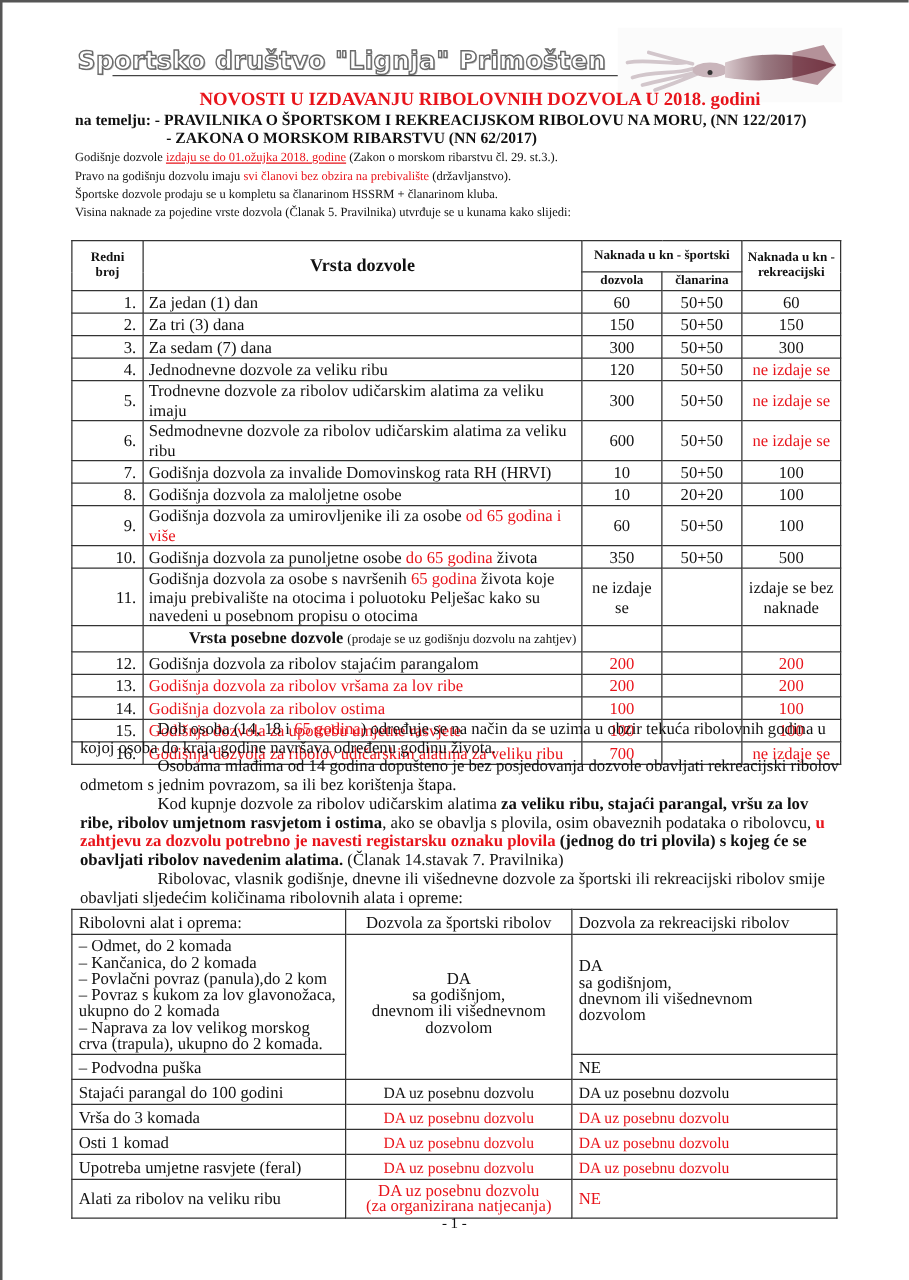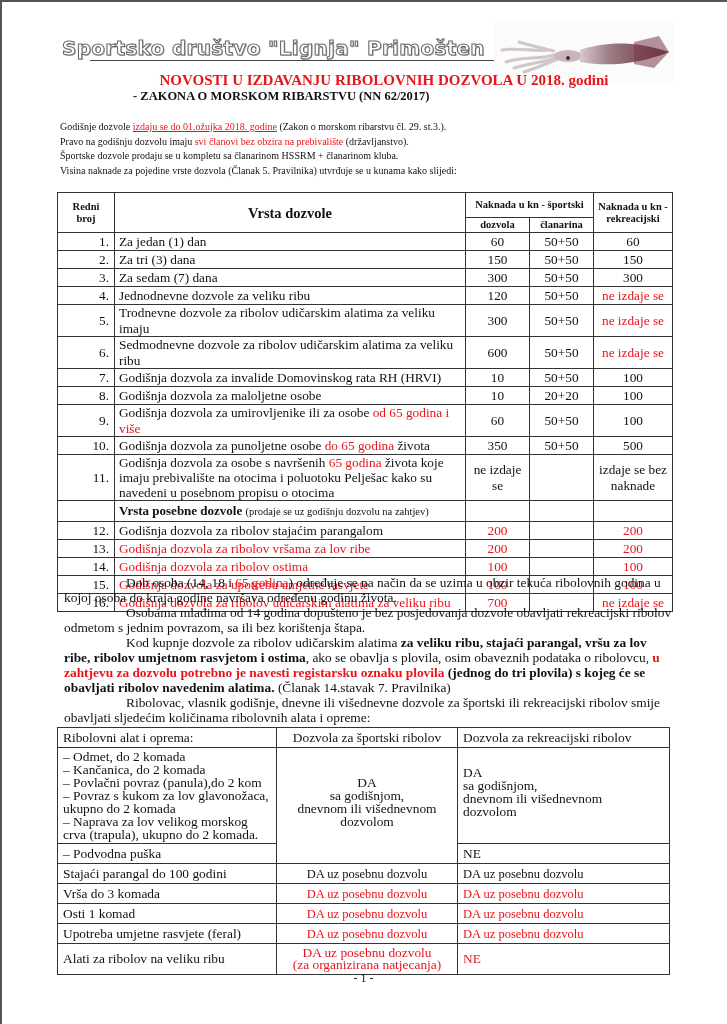--- a/index.html
+++ b/index.html
@@ -103,20 +103,24 @@
     <ellipse cx="74" cy="34" rx="14" ry="6" fill="#c9b5bb"></ellipse>
     <circle cx="74" cy="36" r="2" fill="#333"></circle>
     <path d="M86 28 C 110 20, 140 18, 175 30 C 140 44, 110 44, 86 40 Z" fill="url(#sq)"></path>
     <path d="M140 20 L 165 14 L 175 30 L 160 46 L 140 42" fill="#7a3a48" opacity="0.55"></path>
   </svg>
 </div>
 
 <div class="title-block">
   <p class="main-title">NOVOSTI U IZDAVANJU RIBOLOVNIH DOZVOLA U 2018. godini</p>
   <p class="basis">
+    <span>na temelju:</span>
+    <span>- PRAVILNIKA O ŠPORTSKOM I REKREACIJSKOM RIBOLOVU NA MORU, (NN 122/2017)</span>
+  </p>
+  <p class="basis">
     <span class="indent">- ZAKONA O MORSKOM RIBARSTVU (NN 62/2017)</span>
   </p>
 </div>
 
 <div class="intro">
   <p><span>Godišnje dozvole </span><span class="red u">izdaju se do 01.ožujka 2018. godine</span><span> (Zakon o morskom ribarstvu čl. 29. st.3.).</span></p>
   <p><span>Pravo na godišnju dozvolu imaju </span><span class="red">svi članovi bez obzira na prebivalište</span><span> (državljanstvo).</span></p>
   <p>Športske dozvole prodaju se u kompletu sa članarinom HSSRM + članarinom kluba.</p>
   <p>Visina naknade za pojedine vrste dozvola (Članak 5. Pravilnika) utvrđuje se u kunama kako slijedi:</p>
 </div>
@@ -207,21 +211,21 @@
       </tr>
       <tr class="row">
         <td class="num" style="vertical-align: middle;">11.</td>
         <td style="line-height: 15px;"><span>Godišnja dozvola za osobe s navršenih </span><span class="red">65 godina</span><span> života koje imaju prebivalište na otocima i poluotoku Pelješac kako su navedeni u posebnom propisu o otocima</span></td>
         <td class="c c-doz">ne izdaje se</td>
         <td class="c c-cla"></td>
         <td class="c c-rek">izdaje se bez naknade</td>
       </tr>
       <tr class="sect">
         <td></td>
-        <td style="text-align:left"><span class="sect-label">Vrsta posebne dozvole</span> <span class="sect-note">(prodaje se uz godišnju dozvolu na zahtjev)</span></td>
+        <td style="text-align:right"><span class="sect-label">Vrsta posebne dozvole</span> <span class="sect-note">(prodaje se uz godišnju dozvolu na zahtjev)</span></td>
         <td></td>
         <td></td>
         <td></td>
       </tr>
       <tr class="row">
         <td class="num">12.</td>
         <td class="">Godišnja dozvola za ribolov stajaćim parangalom</td>
         <td class="c c-doz red">200</td>
         <td class="c c-cla"></td>
         <td class="c c-rek red">200</td>

